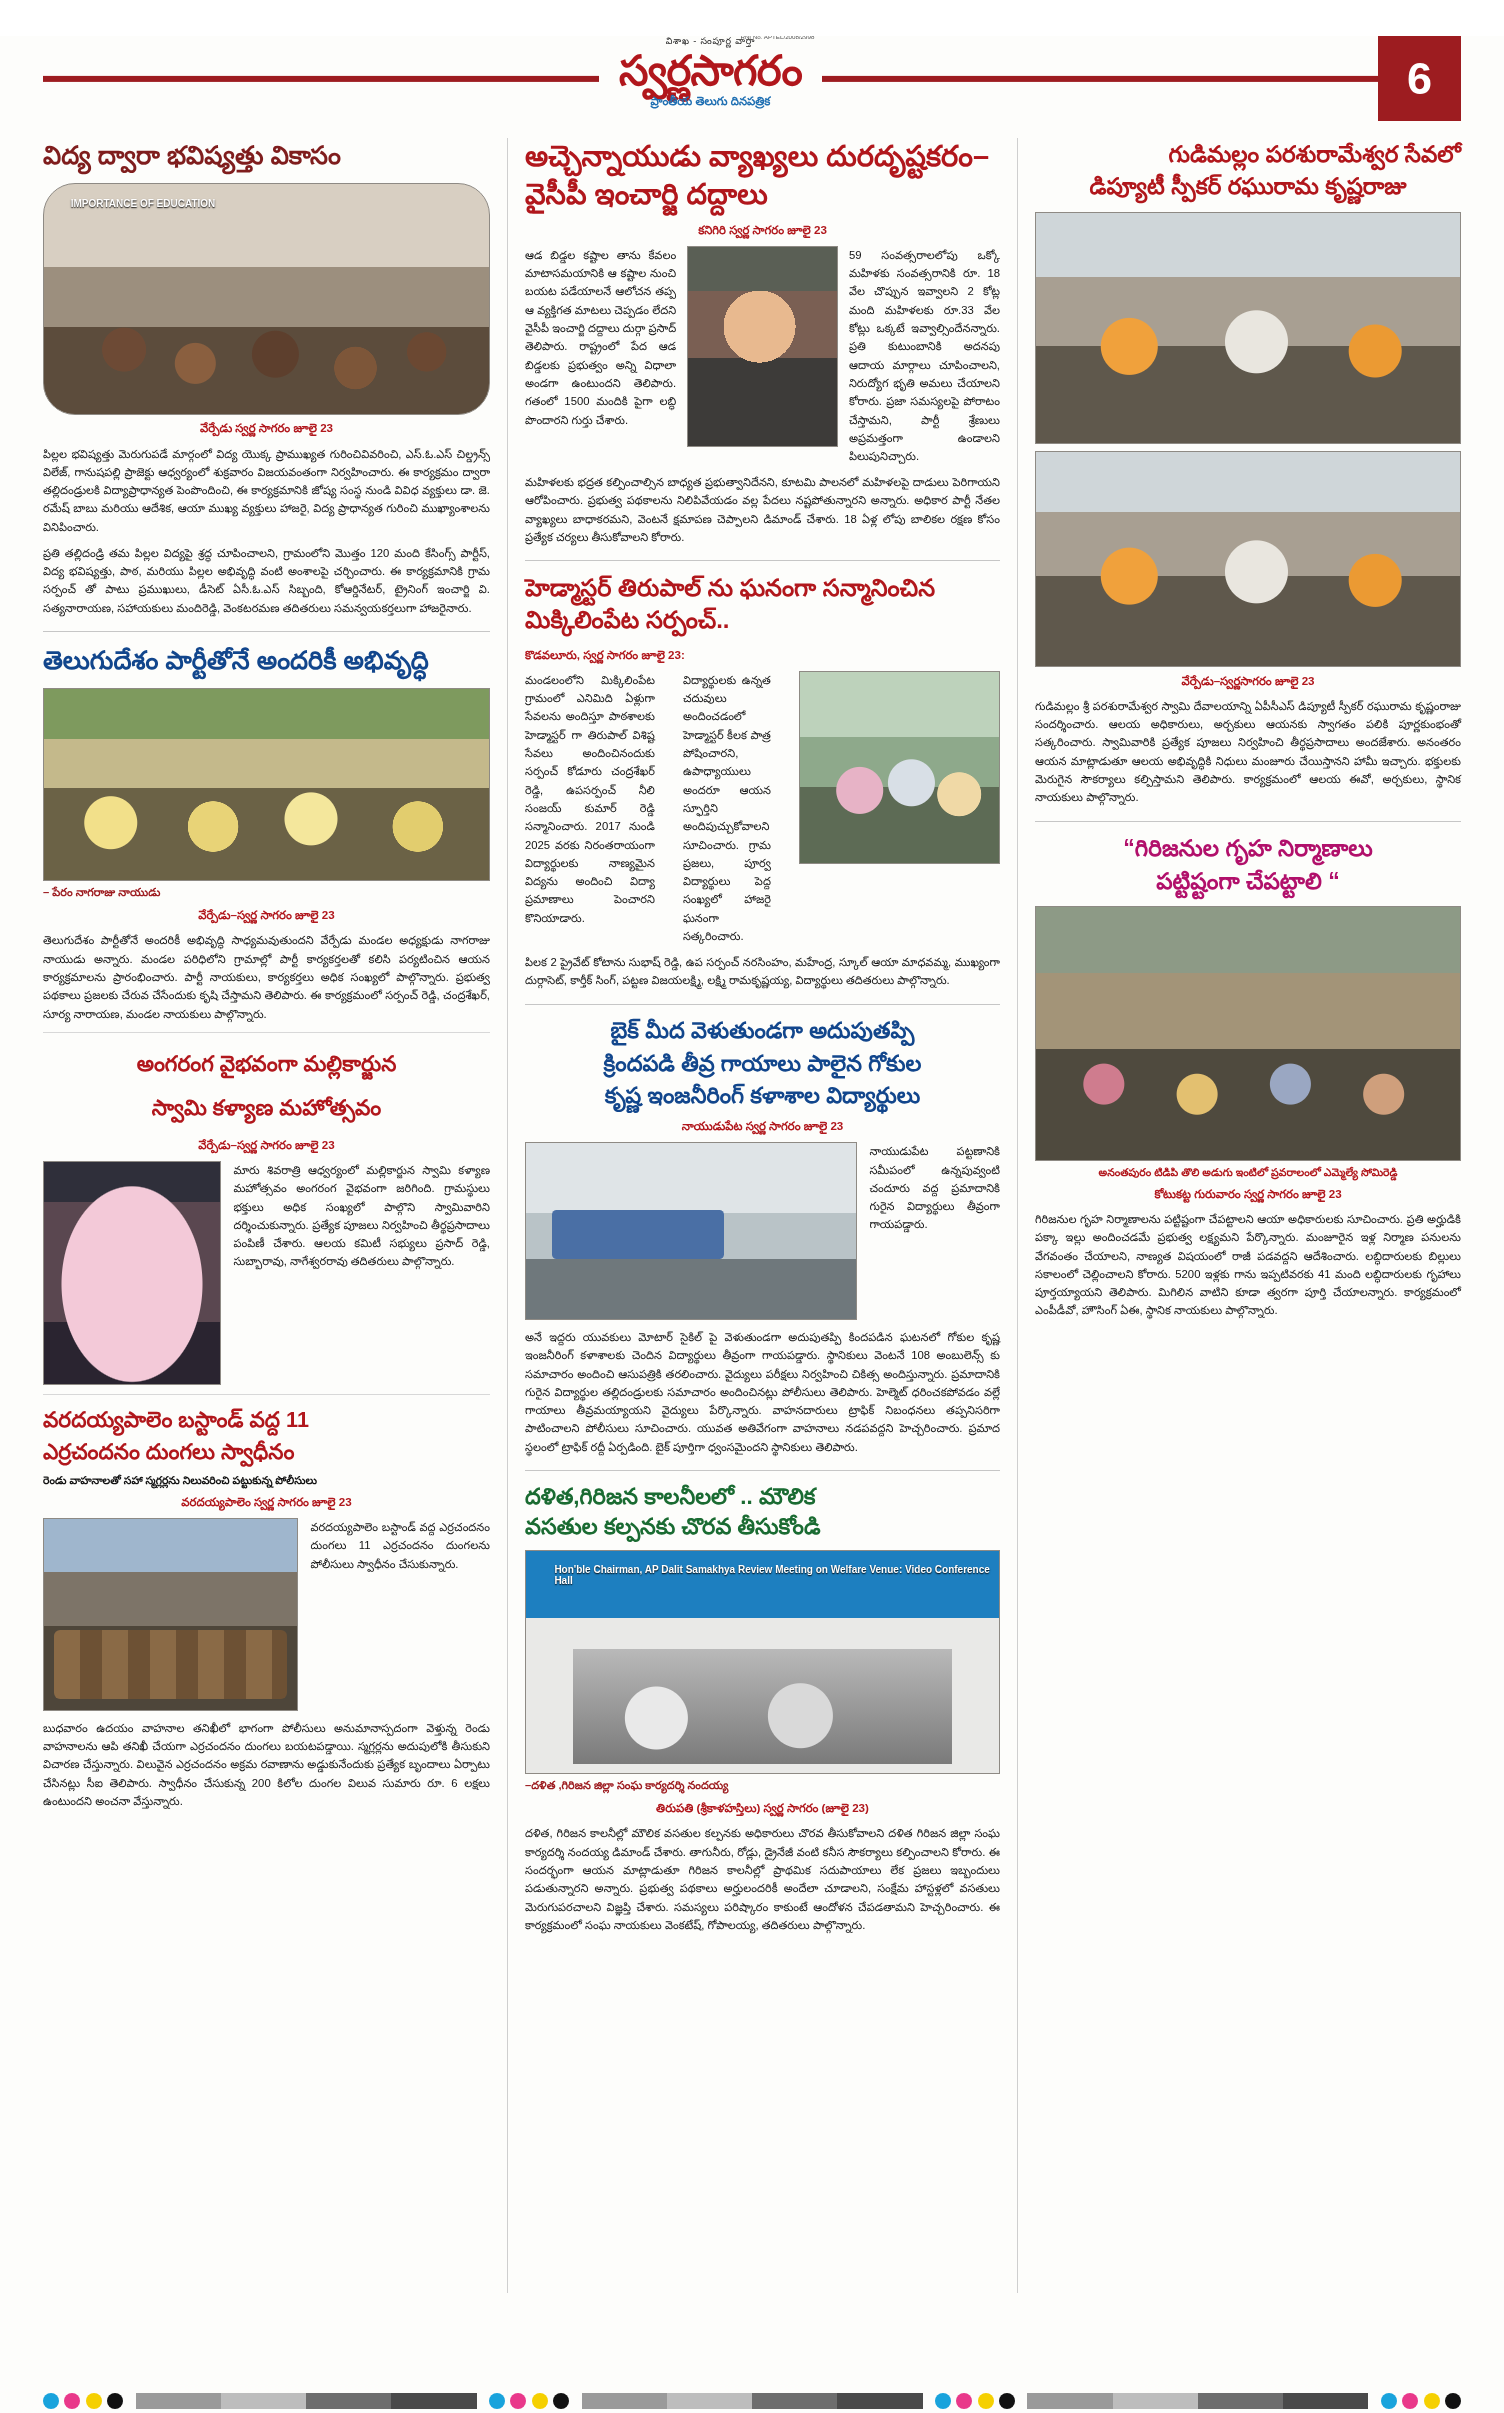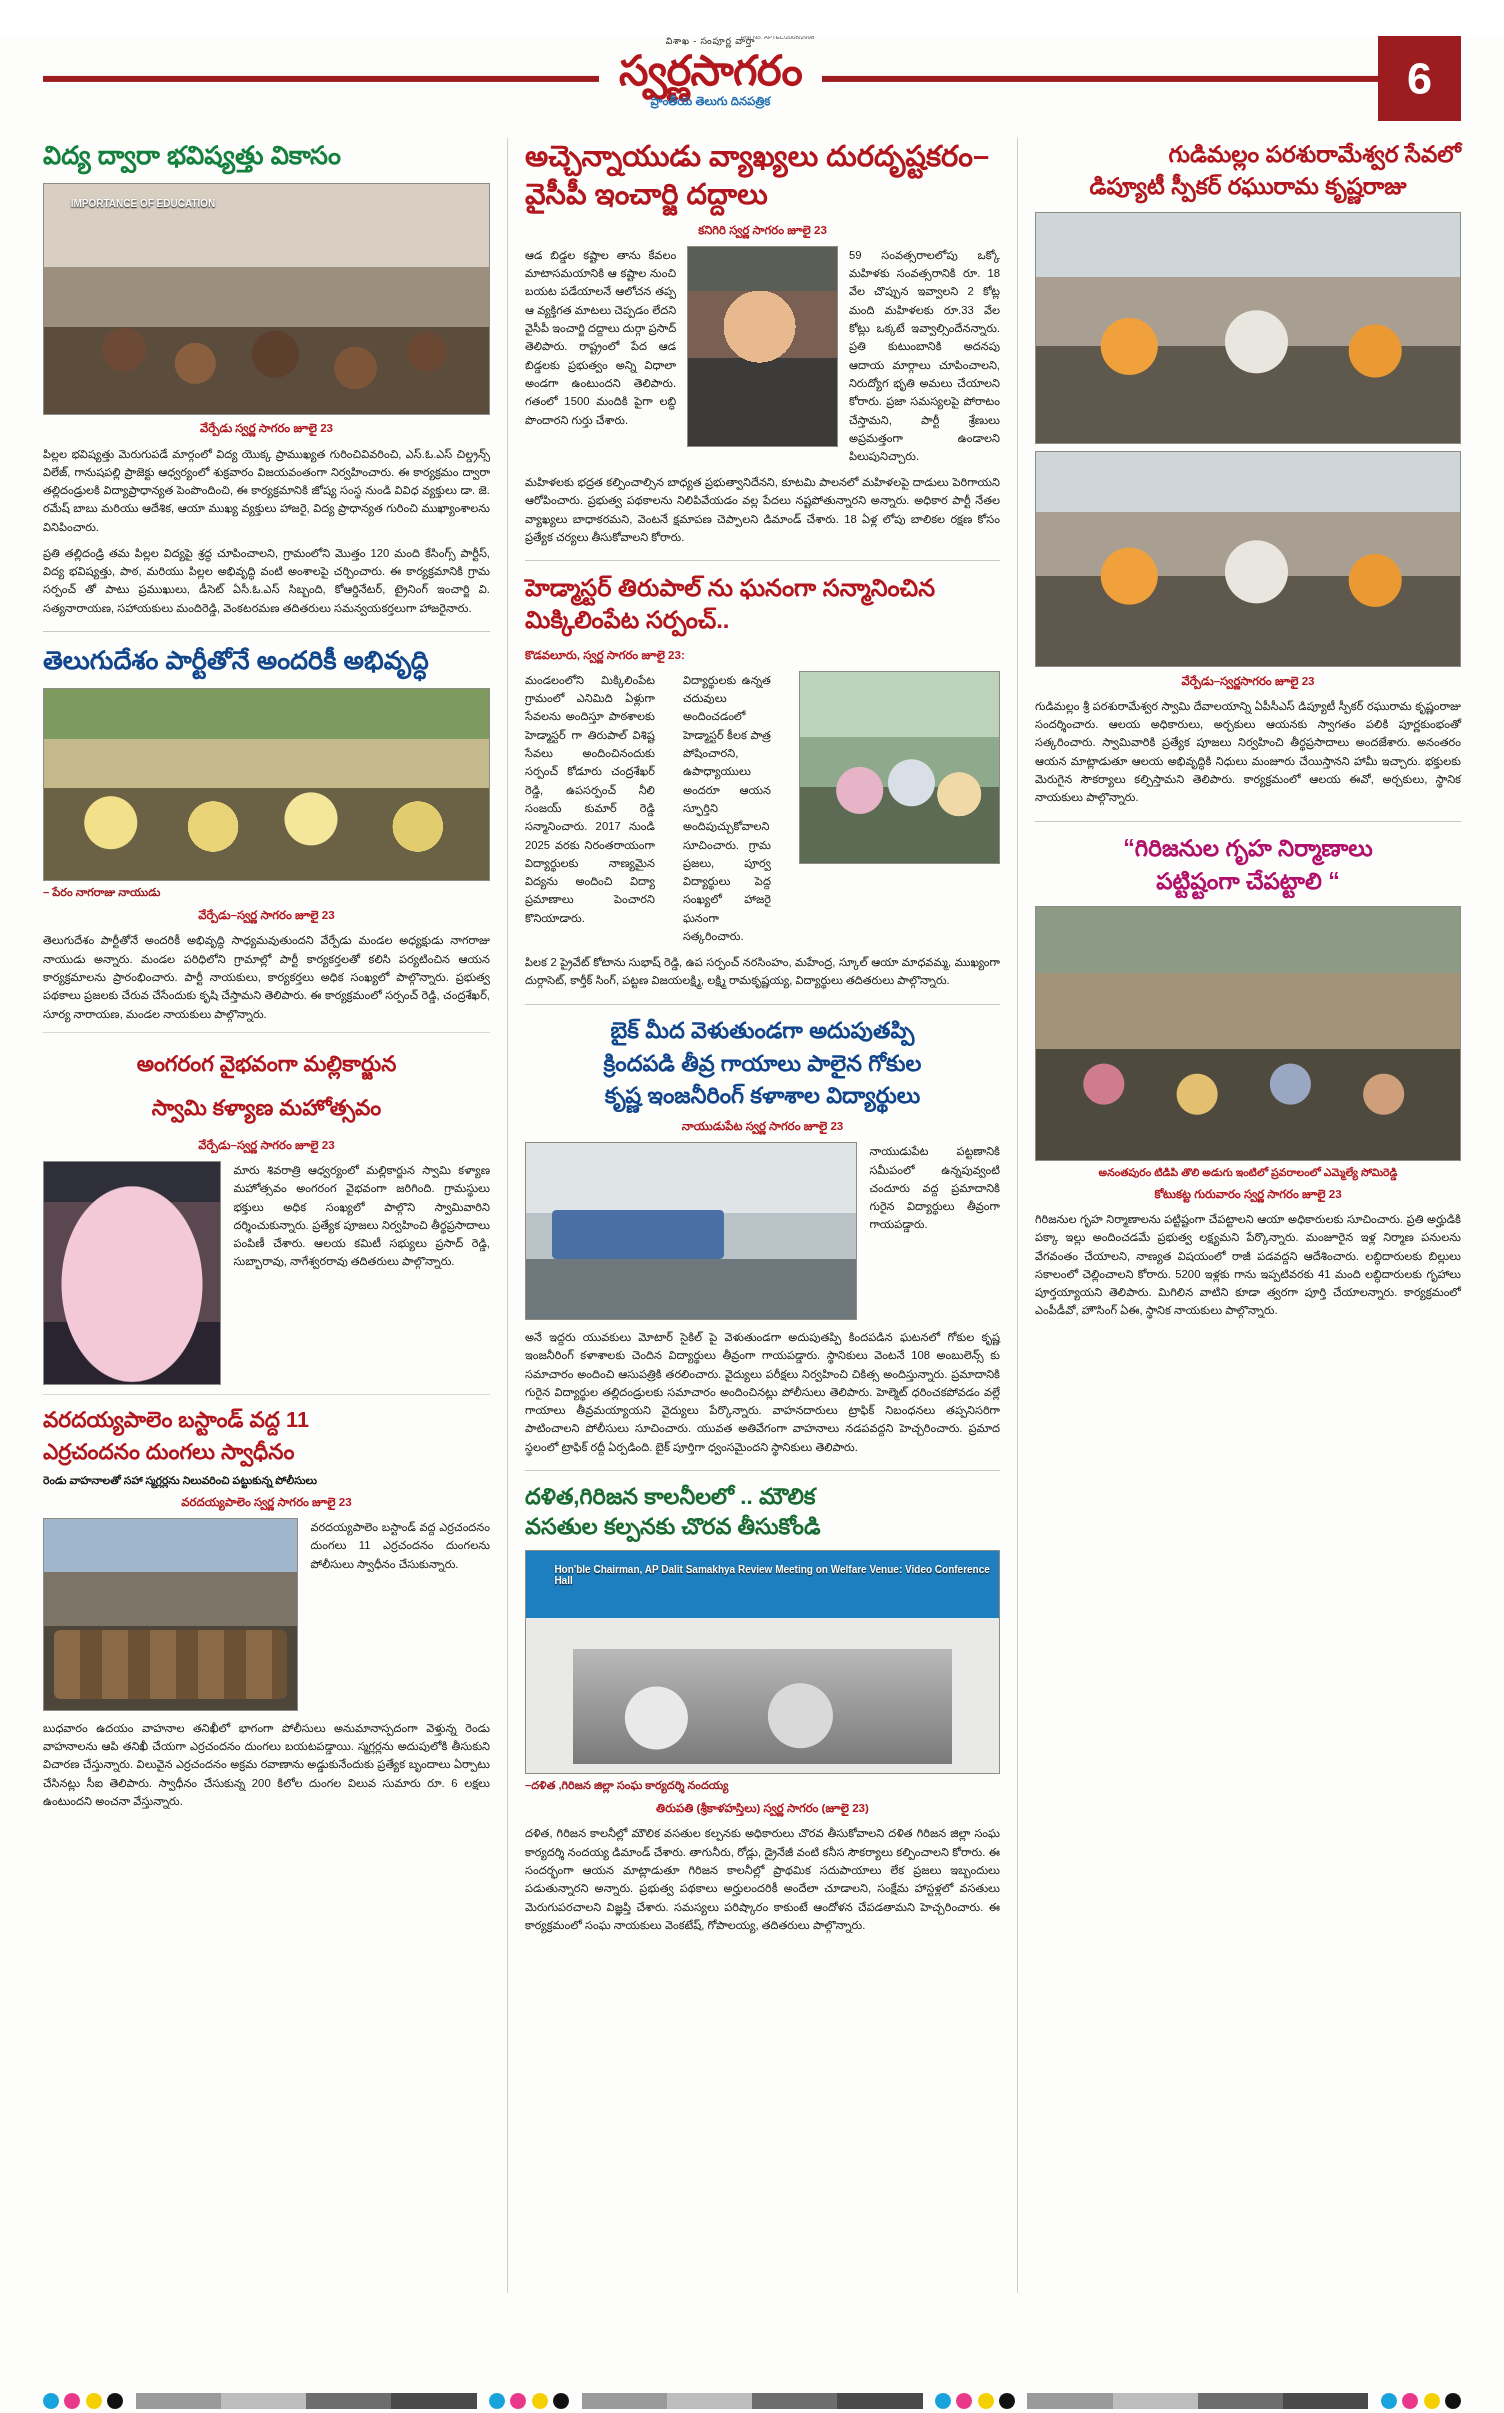--- a/index.html
+++ b/index.html
@@ -168,20 +168,21 @@
     box-sizing:border-box;
   }
   .ph-crowd {
     background:
       radial-gradient(circle at 18% 72%, #6d4a35 0 21.6px, transparent 22.4px),
       radial-gradient(circle at 34% 78%, #8a5f3f 0 20px, transparent 21px),
       radial-gradient(circle at 52% 74%, #5d3f2d 0 23px, transparent 24px),
       radial-gradient(circle at 70% 80%, #7d5639 0 21px, transparent 21.6px),
       radial-gradient(circle at 86% 73%, #6b4832 0 19.3px, transparent 20px),
       linear-gradient(#d8cfc2 0 36%, #9c8f7e 36% 62%, #5c4c3c 62% 100%);
+    border-radius: 32px;
   }
   .ph-yellow {
     background:
       radial-gradient(circle at 15% 70%, #f2e08a 0 26px, transparent 27px),
       radial-gradient(circle at 38% 72%, #e8d377 0 25px, transparent 25.5px),
       radial-gradient(circle at 60% 68%, #f4e79c 0 26px, transparent 27px),
       radial-gradient(circle at 84% 72%, #e2cd6e 0 25px, transparent 25.5px),
       linear-gradient(#7e9a5e 0 26%, #c4b98b 26% 52%, #6b6246 52% 100%);
   }
   .ph-temple {
@@ -295,21 +296,21 @@
       </div>
     </div>
     <div class="page-num">6</div>
   </div>
 
   <div class="content">
 
     <div class="col col-1">
 
       <div>
-        <div class="hl h-main band-blue" style="color:#15803d;">విద్య ద్వారా భవిష్యత్తు వికాసం</div>
+        <div class="hl h-main band-blue" style="color:#7f1d1d;">విద్య ద్వారా భవిష్యత్తు వికాసం</div>
         <div class="photo ph-crowd" style="height:232px;">
           <div class="ph-overlay-text">IMPORTANCE OF EDUCATION</div>
         </div>
         <div class="byline byline-c">వేర్పేడు స్వర్ణ సాగరం జూలై 23</div>
         <p class="body">పిల్లల భవిష్యత్తు మెరుగుపడే మార్గంలో విద్య యొక్క ప్రాముఖ్యత గురించివివరించి, ఎస్.ఓ.ఎస్ చిల్డ్రన్స్ విలేజ్, గానుషపల్లి ప్రాజెక్టు ఆధ్వర్యంలో శుక్రవారం విజయవంతంగా నిర్వహించారు. ఈ కార్యక్రమం ద్వారా తల్లిదండ్రులకి విద్యాప్రాధాన్యత పెంపొందించి, ఈ కార్యక్రమానికి జోష్య సంస్థ నుండి వివిధ వ్యక్తులు డా. జె. రమేష్ బాబు మరియు ఆదేశిక, ఆయా ముఖ్య వ్యక్తులు హాజరై, విద్య ప్రాధాన్యత గురించి ముఖ్యాంశాలను వినిపించారు.</p>
         <p class="body">ప్రతి తల్లిదండ్రి తమ పిల్లల విద్యపై శ్రద్ధ చూపించాలని, గ్రామంలోని మొత్తం 120 మంది కేసింగ్స్ పార్టీస్, విద్య భవిష్యత్తు, పాఠ, మరియు పిల్లల అభివృద్ధి వంటి అంశాలపై చర్చించారు. ఈ కార్యక్రమానికి గ్రామ సర్పంచ్ తో పాటు ప్రముఖులు, డీసెట్ ఏసీ.ఓ.ఎస్ సిబ్బంది, కోఆర్డినేటర్, ట్రైనింగ్ ఇంచార్జి వి. సత్యనారాయణ, సహాయకులు మందిరెడ్డి, వెంకటరమణ తదితరులు సమన్వయకర్తలుగా హాజరైనారు.</p>
       </div>
 
       <div class="rule"></div>
 

